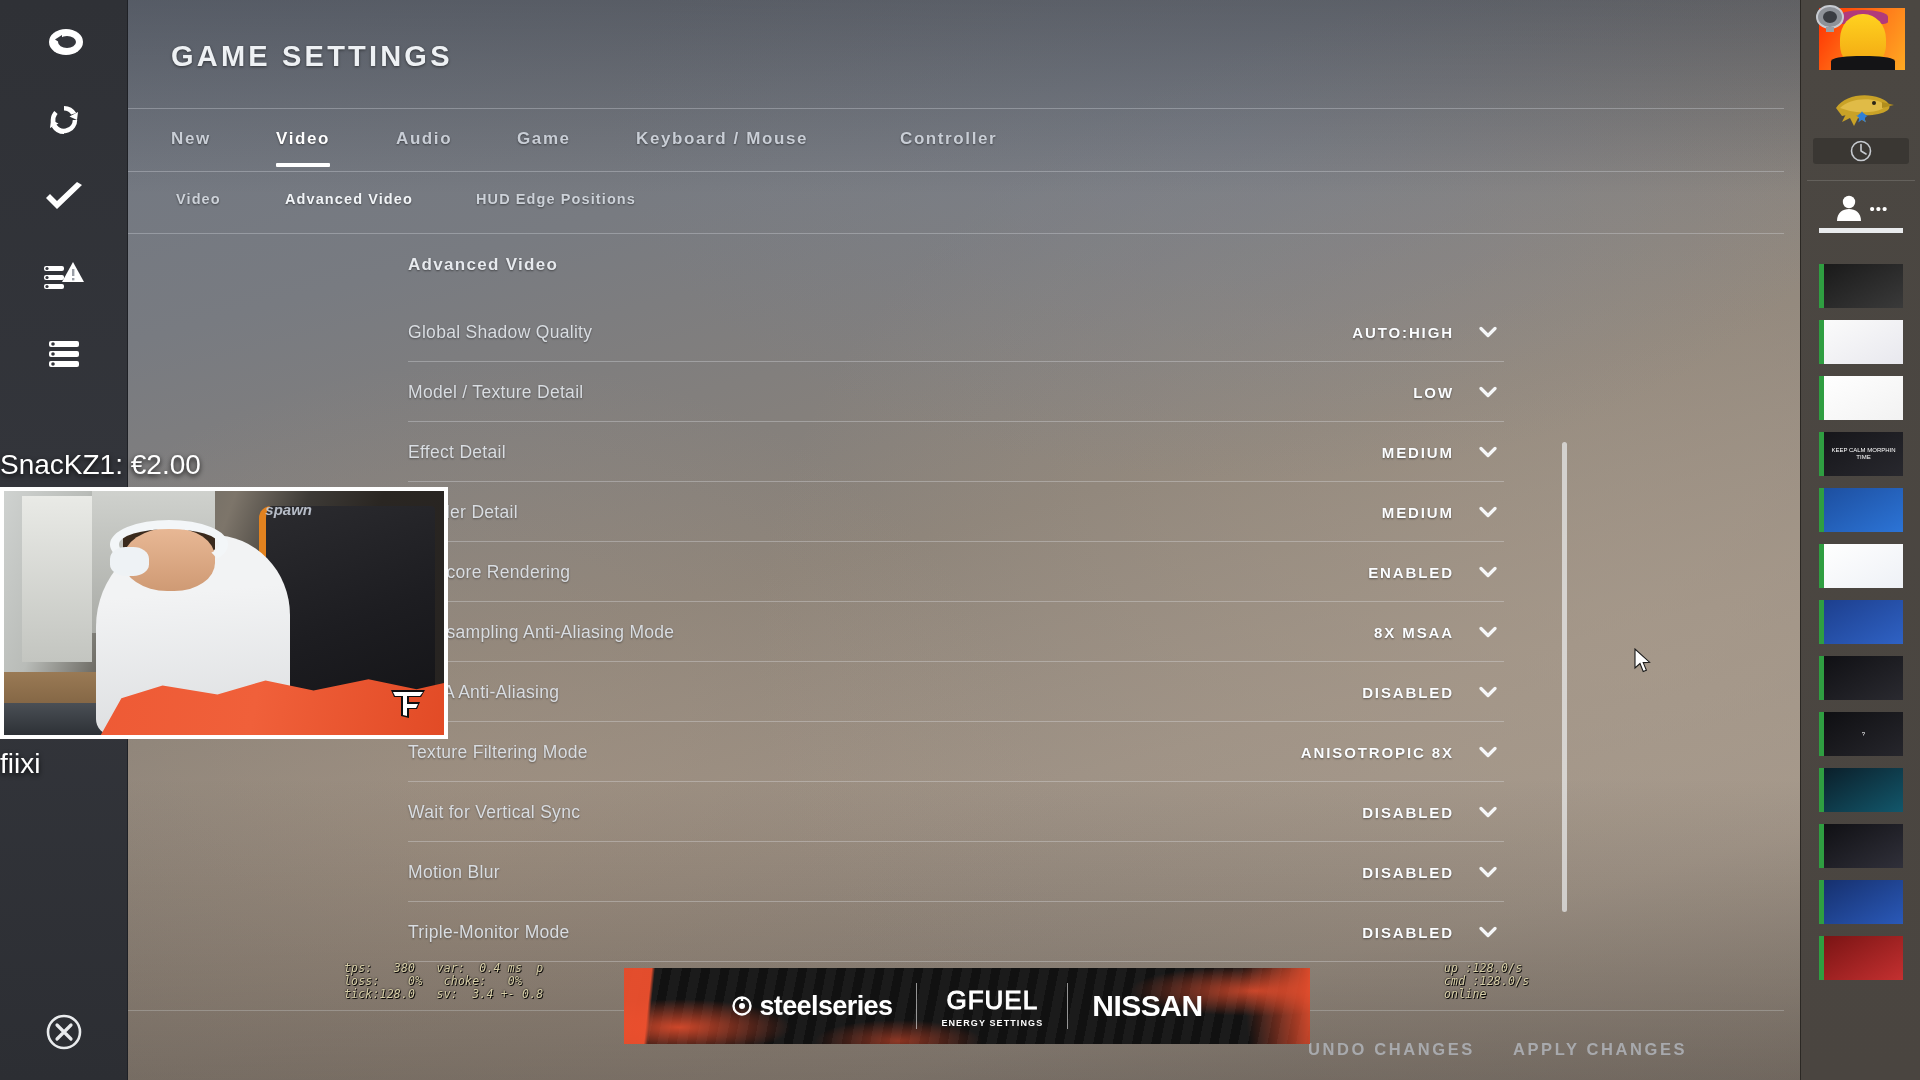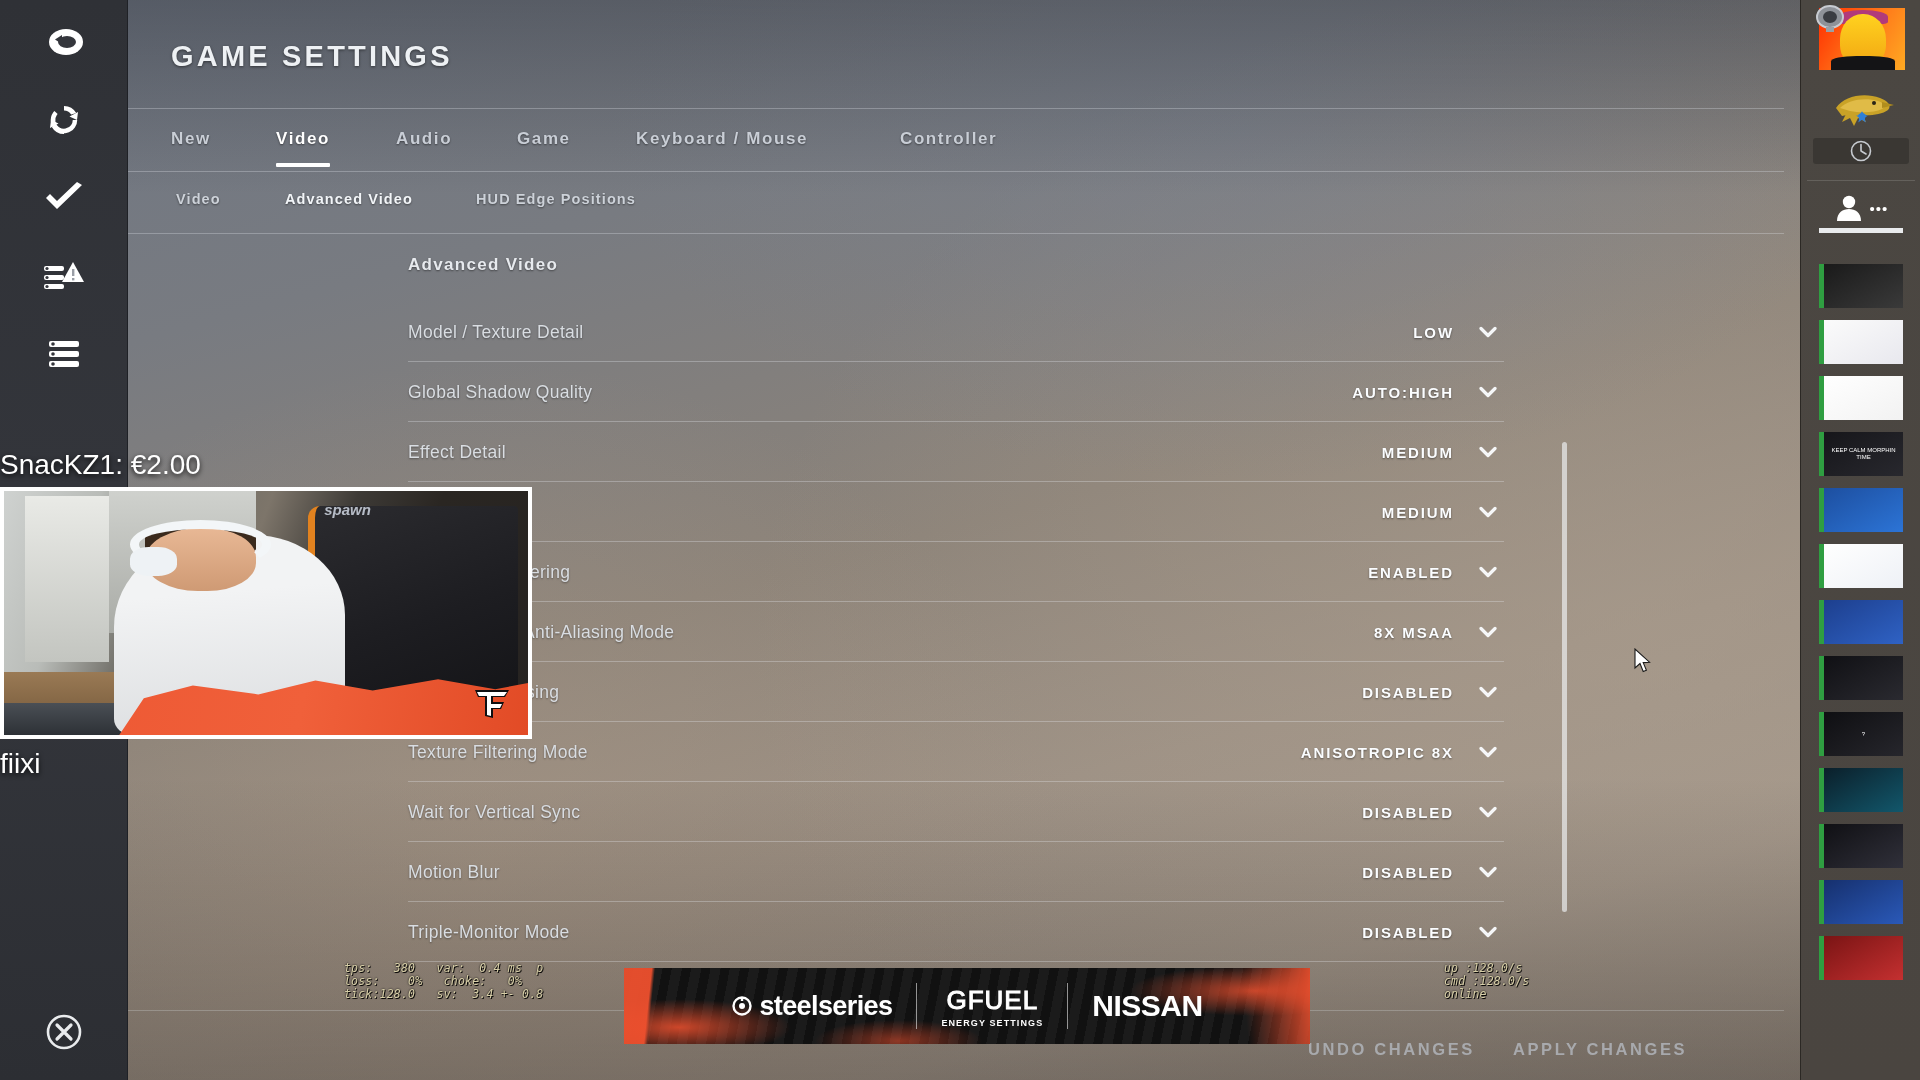--- a/index.html
+++ b/index.html
@@ -102,21 +102,21 @@
     display:flex; align-items:center; justify-content:center;
   }
   .rail-icon svg{ display:block; }
 
   
   .donation{
     position:absolute; left:0; top:449px; font-size:28px; color:#ffffff;
     text-shadow:0 2px 5px rgba(0,0,0,.85); font-family:"Liberation Sans", sans-serif;
   }
   .cam{
-    position:absolute; left:0; top:487px; width:532px; height:252px;
+    position:absolute; left:0; top:487px; width:448px; height:252px;
     border:4px solid #ffffff; background:#7f1d1d; overflow:hidden;
   }
   .cam .scene{
     position:absolute; inset:0;
     background:
       linear-gradient(110deg,#cfd2d0 0%, #b9bcb8 16%, #6c6a63 30%, #7d756a 44%,
         #3d3a36 58%, #2a2622 72%, #262321 100%);
   }
   .cam .door{ position:absolute; left:4%; top:2%; width:16%; height:68%;
     background:linear-gradient(180deg,#e9eae6,#c3c5c0); }
@@ -269,30 +269,30 @@
         <div class="subtab" style="left: 48px;">Video</div>
         <div class="subtab active" style="left: 157px;">Advanced Video</div>
         <div class="subtab" style="left: 348px;">HUD Edge Positions</div>
       </div>
     <div class="rule" style="top:221px;"></div>
 
     <div class="section-head">Advanced Video</div>
 
     <div class="rows">
         <div class="row">
+          <span class="label">Global Shadow Quality</span>
+          <span class="value">AUTO:HIGH</span>
+          <span class="chev"><svg viewBox="0 0 22 22">
+              <path d="M4 7.5 L11 14.5 L18 7.5" fill="none" stroke="#fbfdff" stroke-width="3.2" stroke-linecap="round" stroke-linejoin="round"></path>
+            </svg></span>
+          <span class="divider"></span>
+        </div>
+        <div class="row">
           <span class="label">Model / Texture Detail</span>
           <span class="value">LOW</span>
-          <span class="chev"><svg viewBox="0 0 22 22">
-              <path d="M4 7.5 L11 14.5 L18 7.5" fill="none" stroke="#fbfdff" stroke-width="3.2" stroke-linecap="round" stroke-linejoin="round"></path>
-            </svg></span>
-          <span class="divider"></span>
-        </div>
-        <div class="row">
-          <span class="label">Global Shadow Quality</span>
-          <span class="value">AUTO:HIGH</span>
           <span class="chev"><svg viewBox="0 0 22 22">
               <path d="M4 7.5 L11 14.5 L18 7.5" fill="none" stroke="#fbfdff" stroke-width="3.2" stroke-linecap="round" stroke-linejoin="round"></path>
             </svg></span>
           <span class="divider"></span>
         </div>
         <div class="row">
           <span class="label">Effect Detail</span>
           <span class="value">MEDIUM</span>
           <span class="chev"><svg viewBox="0 0 22 22">
               <path d="M4 7.5 L11 14.5 L18 7.5" fill="none" stroke="#fbfdff" stroke-width="3.2" stroke-linecap="round" stroke-linejoin="round"></path>

